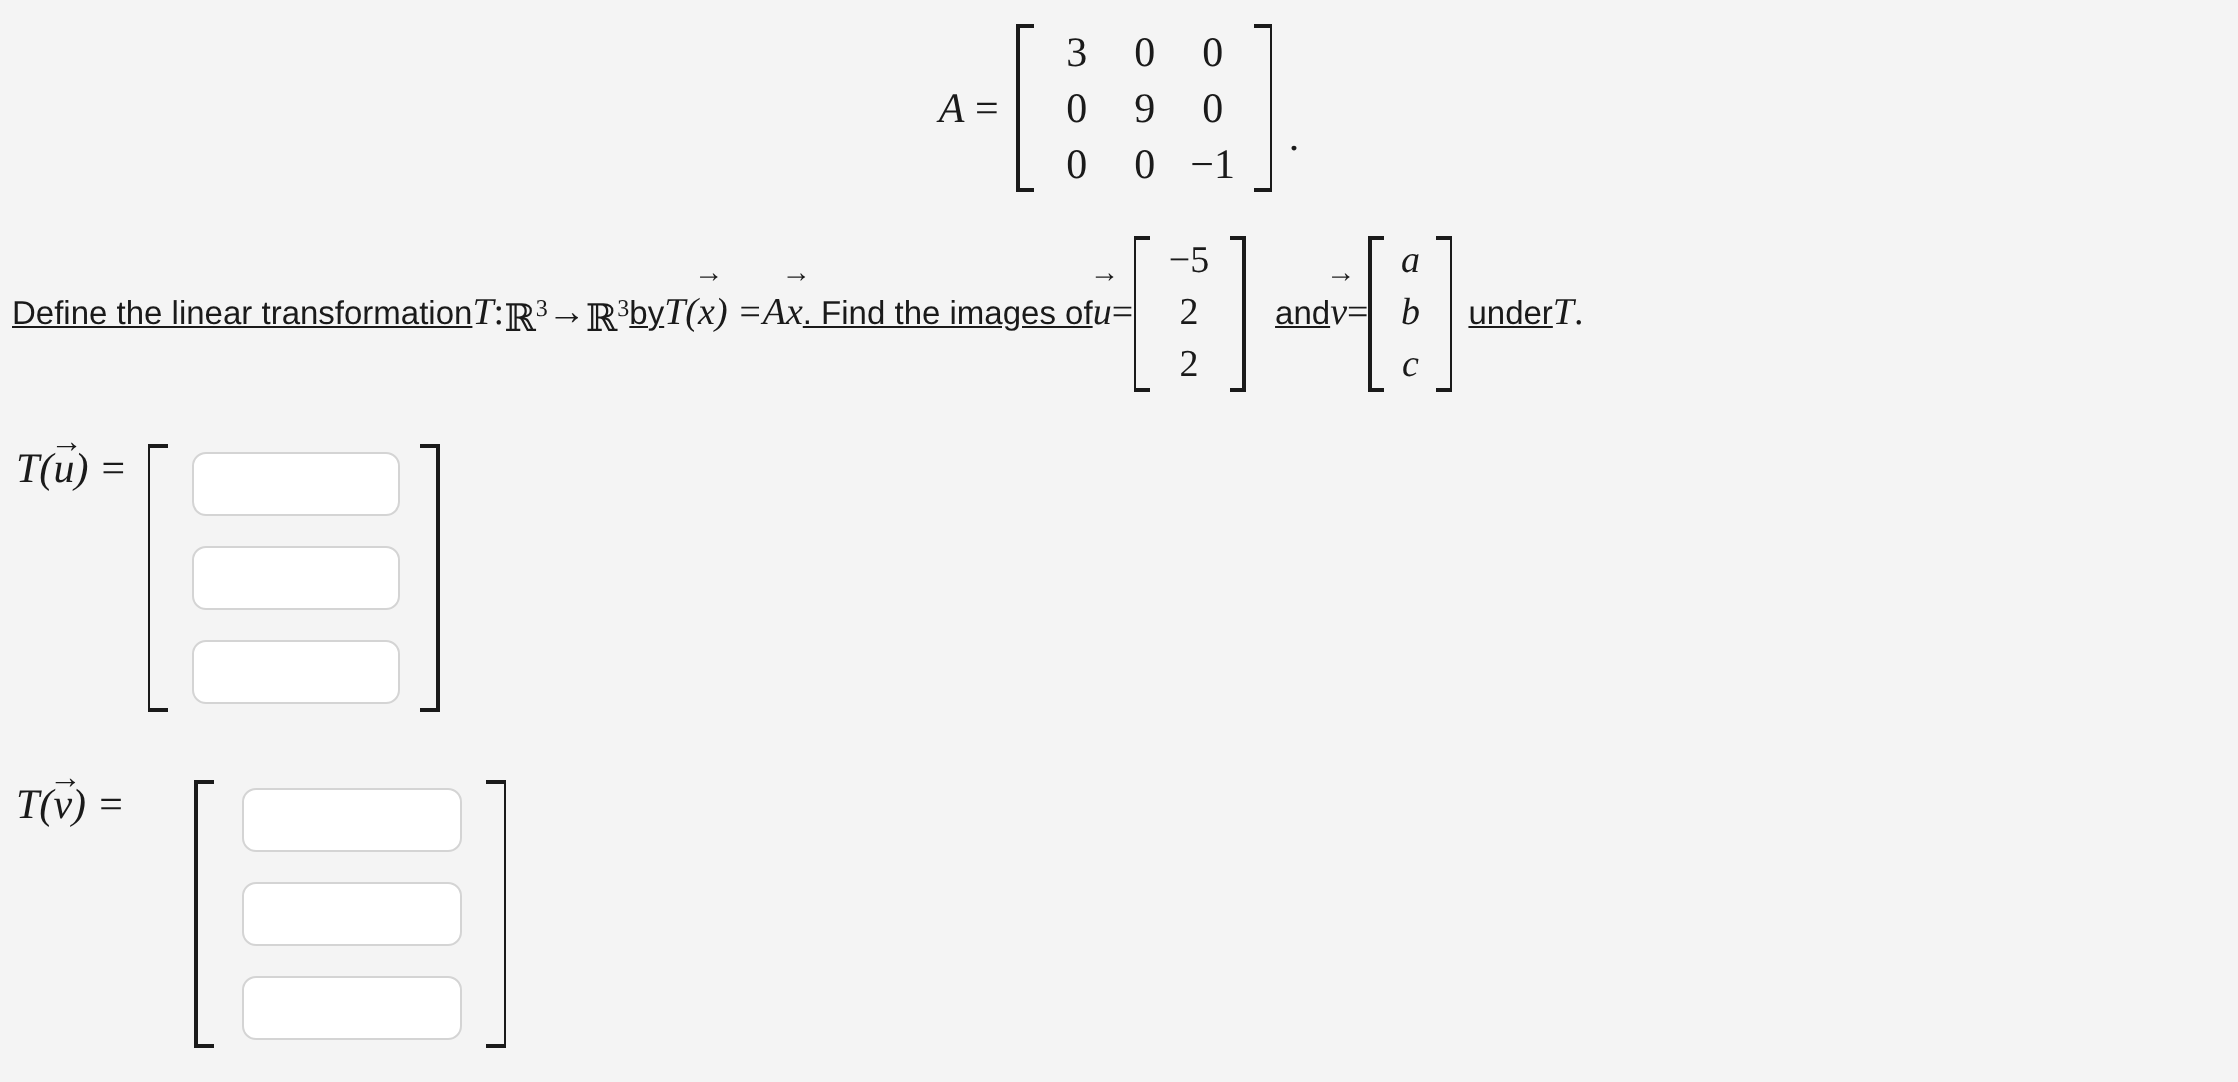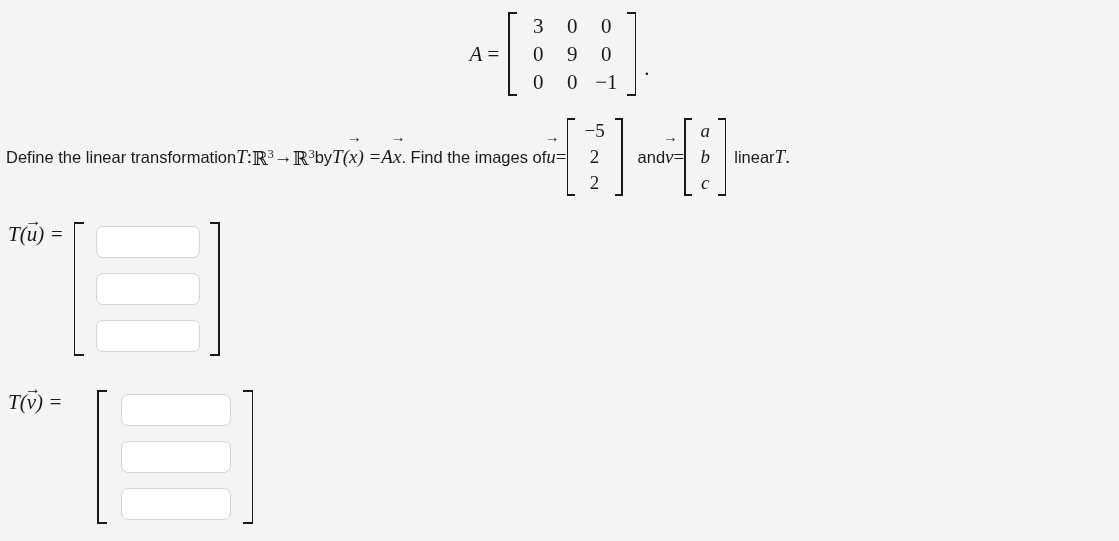--- a/index.html
+++ b/index.html
@@ -119,20 +119,21 @@
     width: 1100px;
     font-size: 16.5px;
     line-height: 1;
     white-space: nowrap;
   }
   #prompt-line > * { vertical-align: middle; }
   .inline-txt {
     display: inline-block;
     vertical-align: middle;
     line-height: 38px;
+    text-decoration: underline;
   }
   .m-it {
     display: inline-block;
     vertical-align: middle;
     font-family: "Liberation Serif", "DejaVu Serif", serif;
     font-style: italic;
     font-size: 19px;
     line-height: 38px;
   }
   .m-up {
@@ -293,21 +294,21 @@
           <span class="mcell">b</span>
         </span>
         <span class="mrow">
           <span class="mcell">c</span>
         </span>
       </span>
       <span class="brk brk-r">
         <span class="brk-serif-top"></span>
         <span class="brk-serif-bot"></span>
       </span>
-    </span><span class="inline-txt" style="padding-left:8px"> linear </span><span class="m-it">T</span><span class="m-up">.</span></div>
+    </span><span class="inline-txt" style="padding-left:8px"> under </span><span class="m-it">T</span><span class="m-up">.</span></div>
 
 <div class="answer-row" id="answer-u">
   <span class="answer-label"><span>T(</span><span class="vecsym"><span>u</span><span class="arrow">→</span></span><span>) =</span></span>
   <span class="answer-matrix">
     <span class="brk brk-l">
         <span class="brk-serif-top"></span>
         <span class="brk-serif-bot"></span>
       </span>
     <span class="ans-fields">
       <input class="ans-input" type="text" placeholder="" style="">

